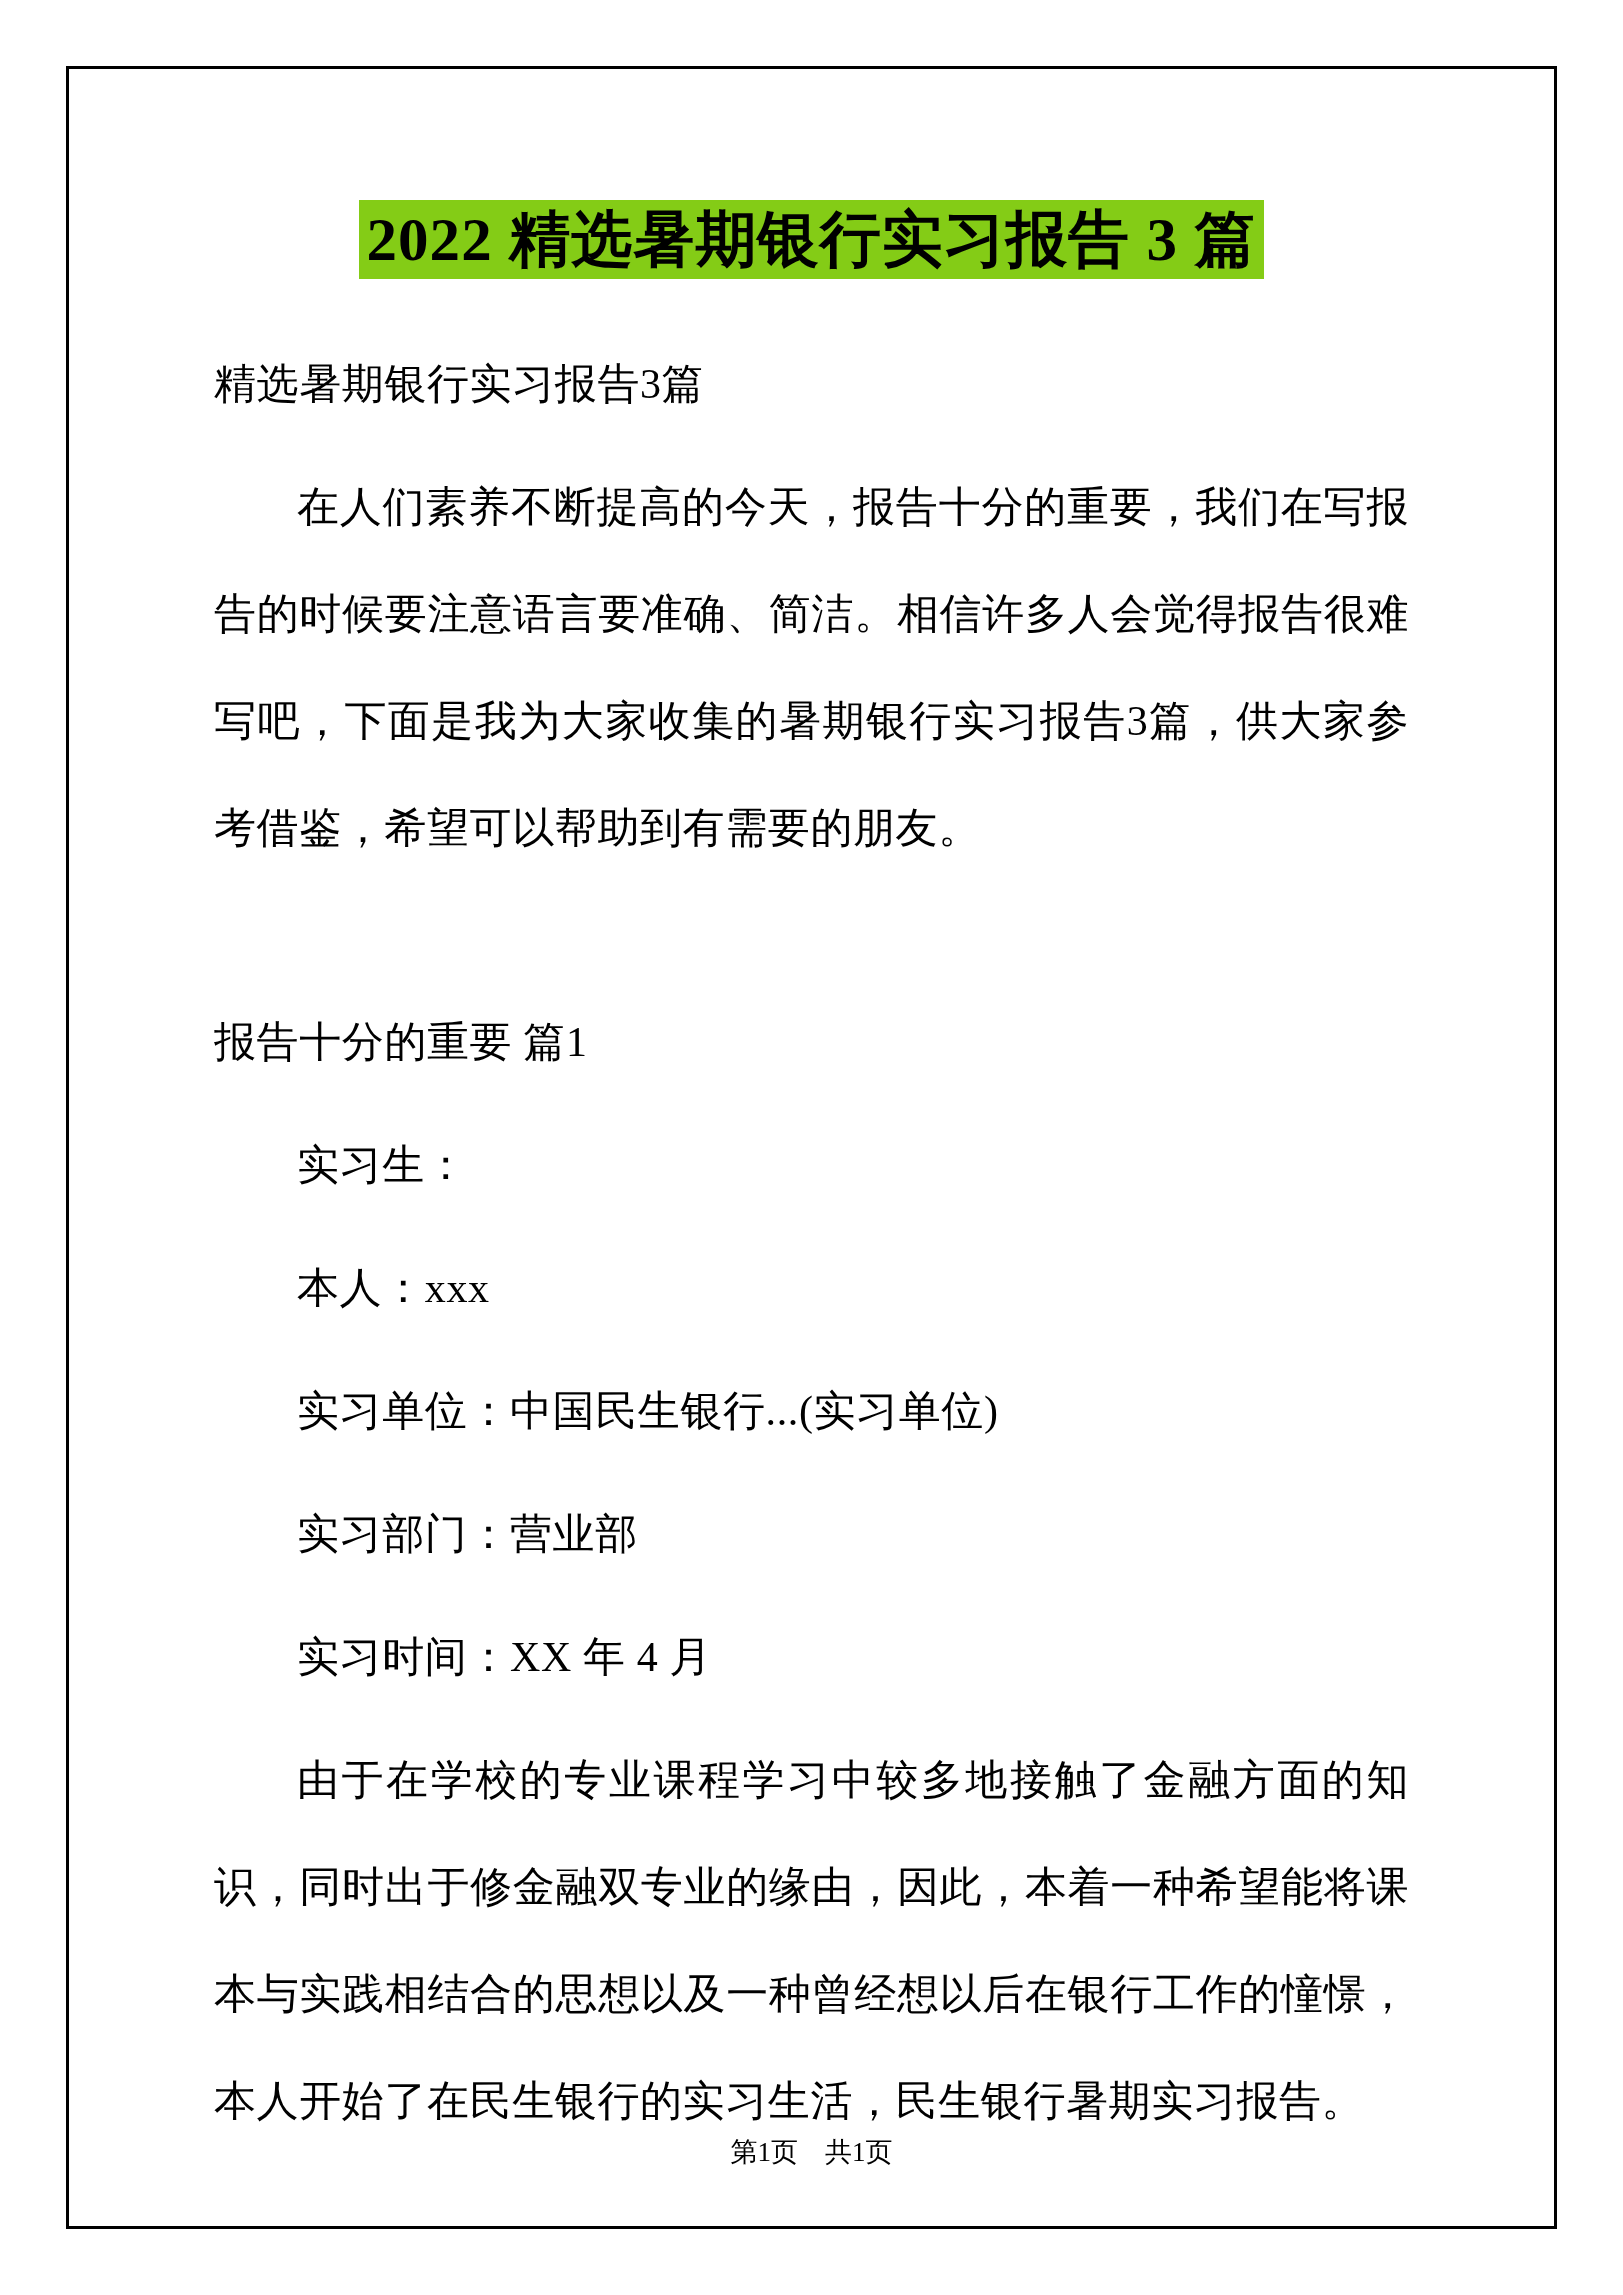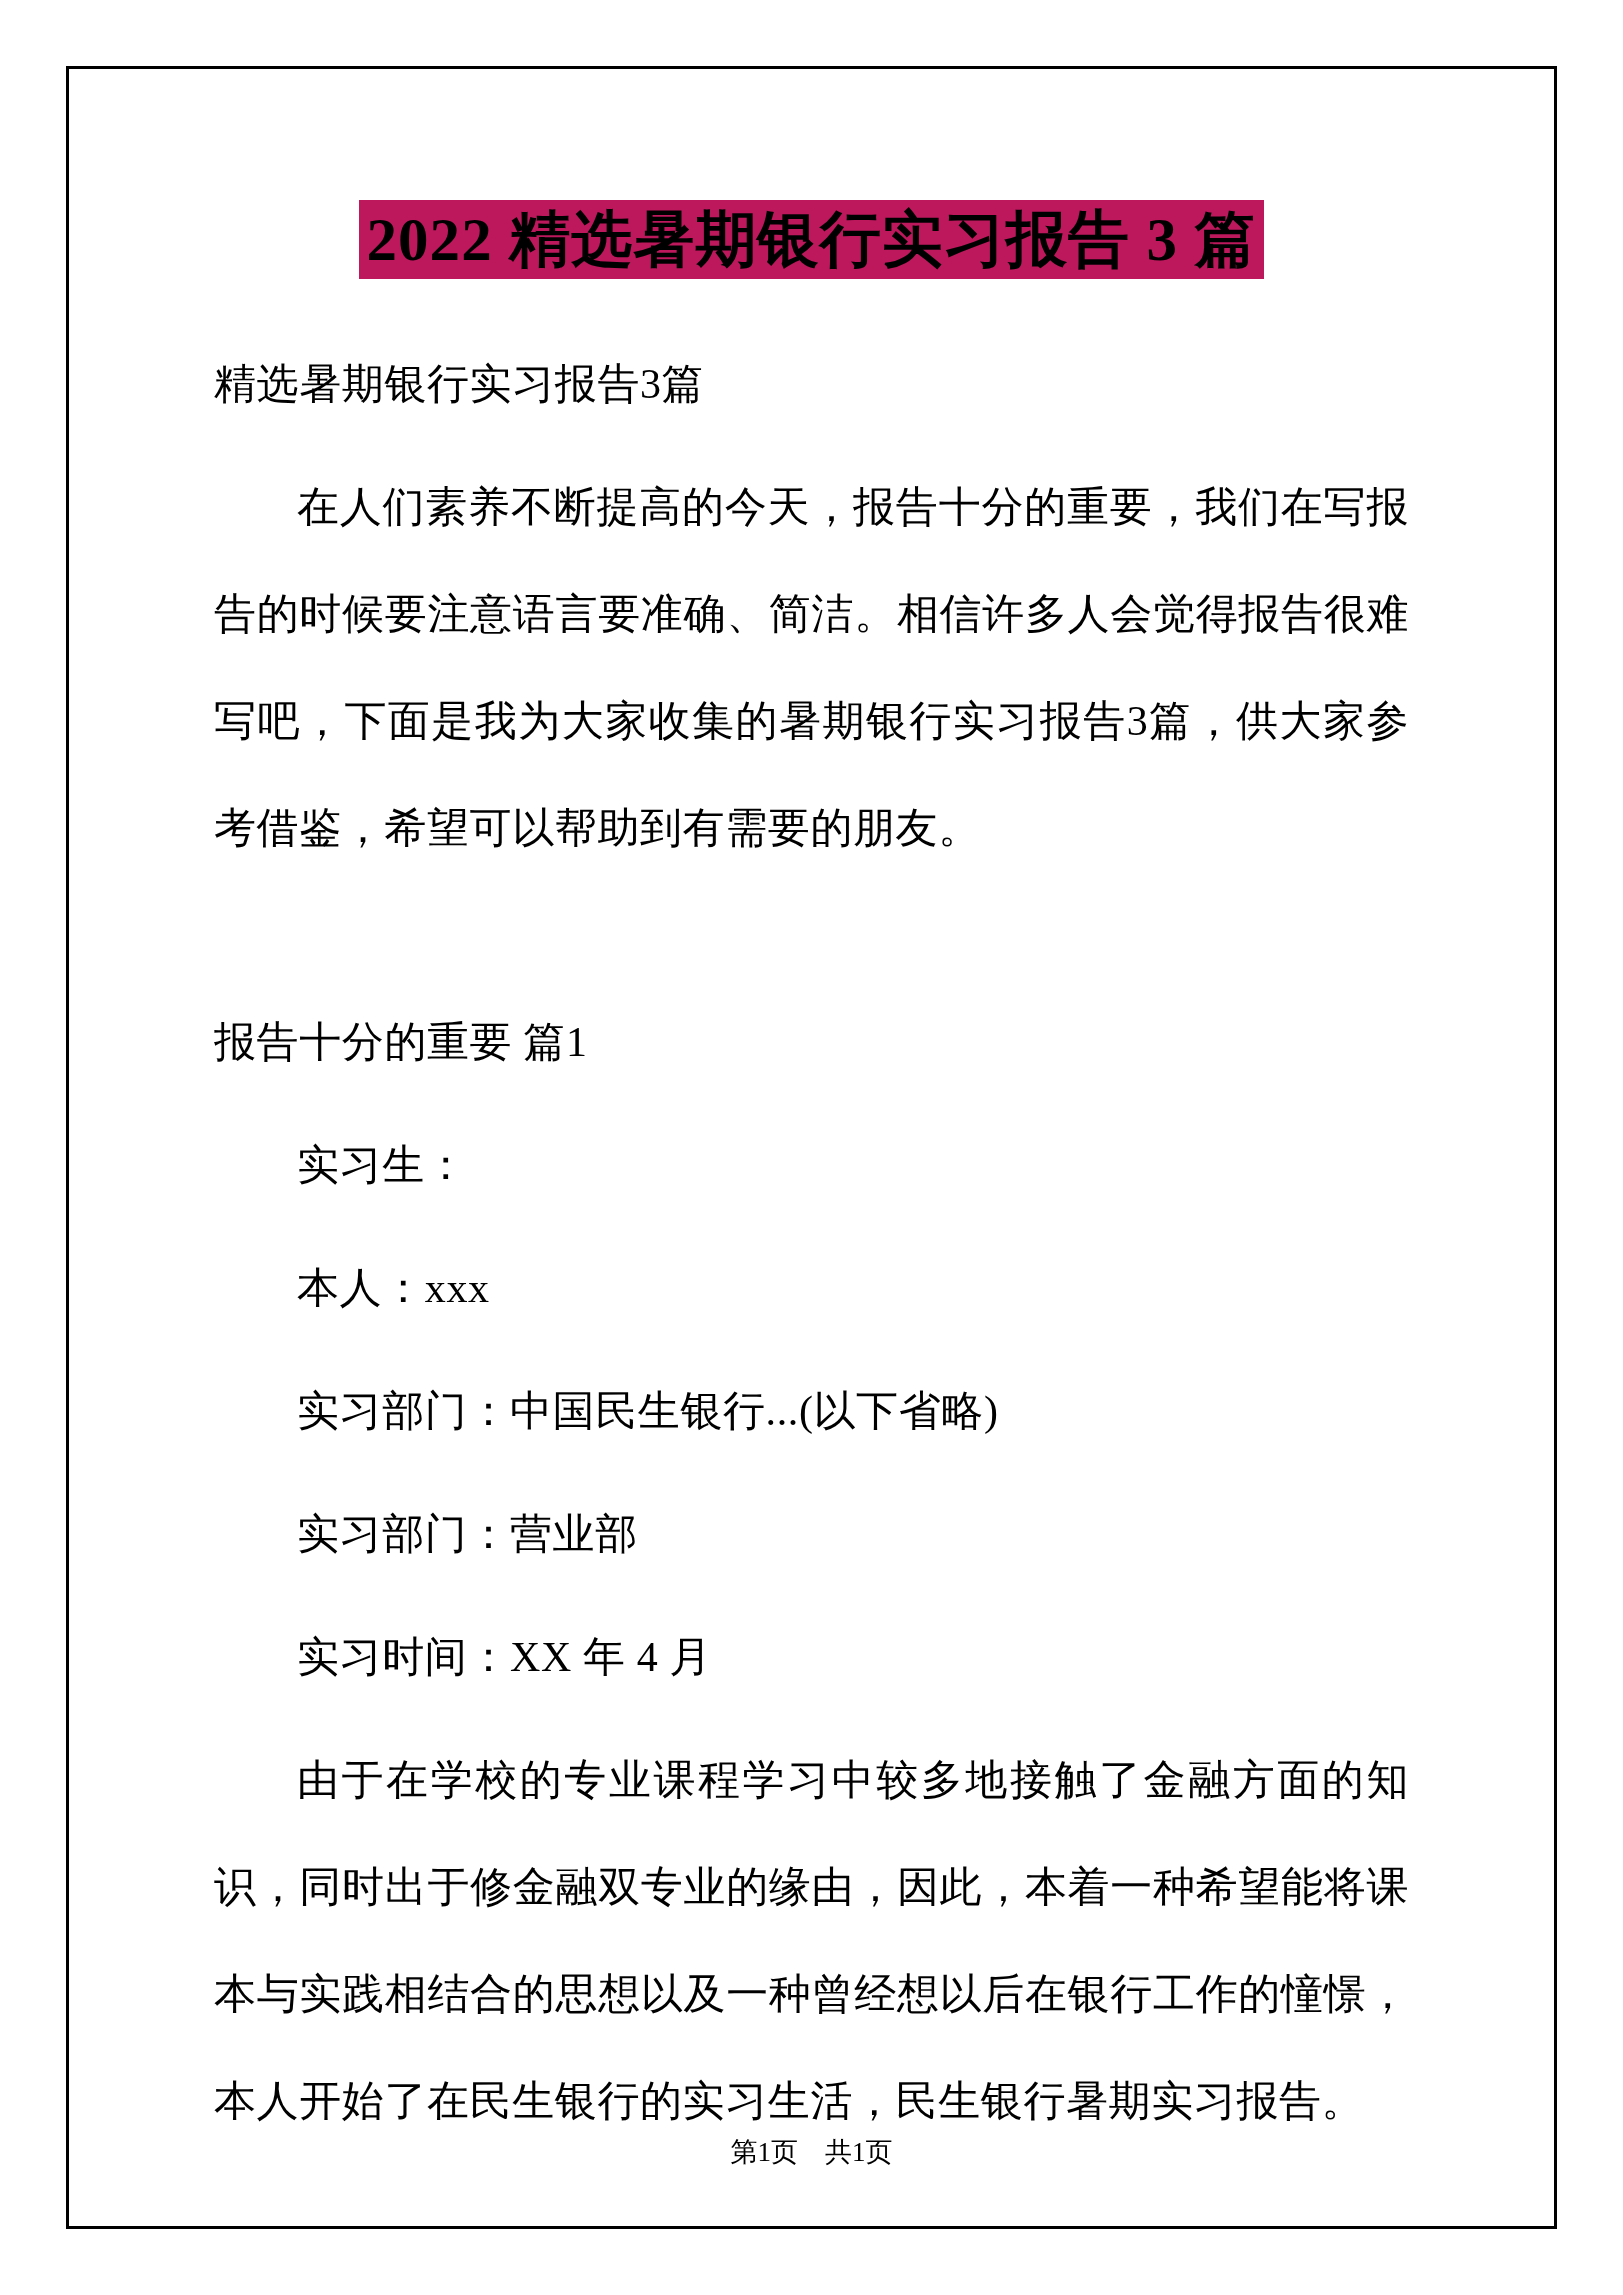--- a/index.html
+++ b/index.html
@@ -66,29 +66,29 @@
     line-height: 34px;
   }
 </style>
 </head>
 <body>
 
 <div class="frame"></div>
 
 <div class="content">
   <h1 class="doc-title">
-    <span class="hl" style="background: #be185d;">2022 精选暑期银行实习报告 3 篇</span>
+    <span class="hl" style="background: #84cc16;">2022 精选暑期银行实习报告 3 篇</span>
   </h1>
   <div class="body-text">
       <p class="">精选暑期银行实习报告3篇</p>
       <p class="indent">在人们素养不断提高的今天，报告十分的重要，我们在写报告的时候要注意语言要准确、简洁。相信许多人会觉得报告很难写吧，下面是我为大家收集的暑期银行实习报告3篇，供大家参考借鉴，希望可以帮助到有需要的朋友。</p>
       <p class=" section-gap">报告十分的重要 篇1</p>
       <p class="indent">实习生：</p>
       <p class="indent">本人：xxx</p>
-      <p class="indent">实习部门：中国民生银行...(以下省略)</p>
+      <p class="indent">实习单位：中国民生银行...(实习单位)</p>
       <p class="indent">实习部门：营业部</p>
       <p class="indent">实习时间：XX 年 4 月</p>
       <p class="indent">由于在学校的专业课程学习中较多地接触了金融方面的知识，同时出于修金融双专业的缘由，因此，本着一种希望能将课本与实践相结合的思想以及一种曾经想以后在银行工作的憧憬，本人开始了在民生银行的实习生活，民生银行暑期实习报告。</p>
     </div>
 </div>
 
 <div class="page-footer">第1页　共1页</div>
 
 
 </body></html>

